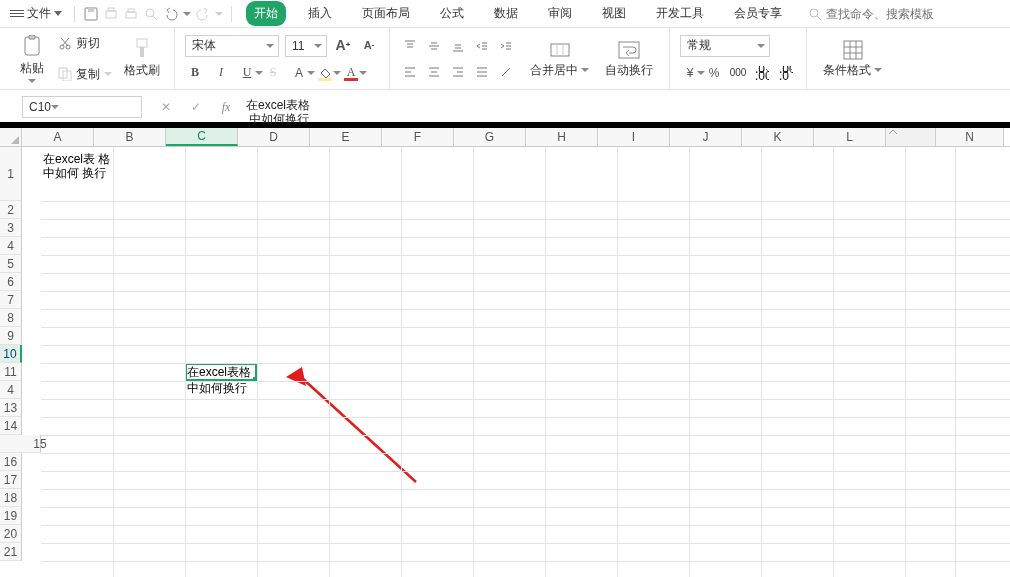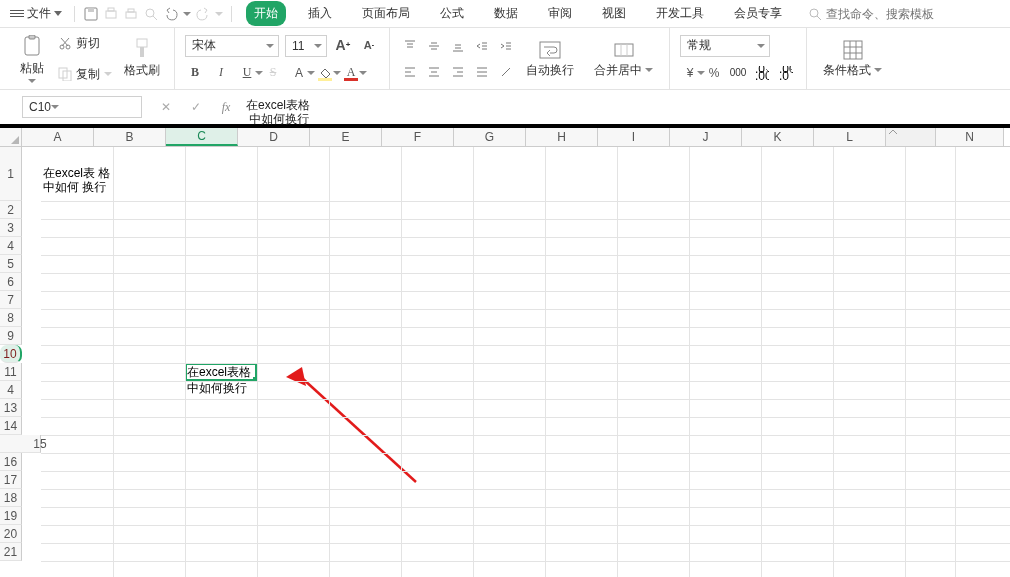--- a/index.html
+++ b/index.html
@@ -45,37 +45,37 @@
   .align-row { display:flex; gap:4px; }
   .big-btn { display:flex; flex-direction:column; align-items:center; justify-content:center; padding:2px 6px; gap:1px; cursor:pointer;}
   .big-btn .lbl { display:flex; align-items:center; gap:3px; }
   .combo { border:1px solid #d0d0d0; height:22px; width:90px; display:flex; align-items:center; padding:0 16px 0 6px; position:relative; background:#fff; cursor:pointer;}
   .num-row { display:flex; gap:4px; margin-top:6px; }
   .style-col { display:flex; flex-direction:column; gap:4px; justify-content:center;}
   .style-item { display:flex; align-items:center; gap:4px; padding:1px 3px; color:#888; cursor:pointer;}
   .style-item .tri { position:static; }
   .style-item.disabled { color:#d0d0d0; }
   
-  .fbar { height:38px; display:flex; align-items:flex-start; border-bottom:4px solid #000000; padding-top:6px;}
+  .fbar { height:38px; display:flex; align-items:flex-start; border-bottom:6px solid #000000; padding-top:6px;}
   .name-box { margin-left:22px; width:120px; height:22px; border:1px solid #d0d0d0; display:flex; align-items:center; padding:0 16px 0 6px; position:relative; background:#fff;}
   .fbar-icons { display:flex; align-items:center; gap:10px; margin-left:14px; height:22px;}
   .fx { font-style:italic; font-family:"Times New Roman",serif; color:#8a8a8a; }
   .formula-content { margin-left:10px; padding-top:2px; line-height:14px; font-size:12px; color:#222; white-space:pre; }
   
   .sheet { position:relative; }
   .col-headers { display:flex; height:19px; border-bottom:1px solid #ccc; }
   .corner { width:22px; border-right:1px solid #ccc; background:#f7f7f7; position:relative;}
   .corner .t { position:absolute; right:2px; bottom:2px; width:0; height:0; border-left:8px solid transparent; border-bottom:8px solid #b7b7b7; }
   .ch { text-align:center; line-height:19px; border-right:1px solid #ccc; background:#f7f7f7; color:#555; cursor:pointer;}
   .ch.sel { background:#dff0e8; color:#1c8a58; border-bottom:2px solid #21a566; box-sizing:border-box; line-height:17px;}
   .ch.scroll { background:#f1f1f1; color:#888;}
   .grid-body { display:flex; }
   .row-headers { display:flex; flex-direction:column; }
   .rh { width:22px; border-right:1px solid #ccc; border-bottom:1px solid #e3e3e3; background:#f7f7f7; text-align:center; color:#555; display:flex; align-items:center; justify-content:center; cursor:pointer;}
-  .rh.sel { background:#dff0e8; color:#7f1d1d; border-right:2px solid #21a566; box-sizing:border-box; width:22px;border-radius:7px;}
+  .rh.sel { background:#dff0e8; color:#0c4a6e; border-right:2px solid #21a566; box-sizing:border-box; width:22px;}
   .cells { position:relative; }
   .col-line { position:absolute; top:0; bottom:0; width:0; border-right:1px solid #e3e3e3; }
   .row-line { position:absolute; left:0; right:0; height:0; border-bottom:1px solid #e3e3e3; }
   .cell-content { position:absolute; font-size:12px; color:#000; padding:1px 2px; line-height:14px; }
   .active-cell { position:absolute; border:2px solid #21a566; box-sizing:border-box; }
   .active-cell .handle { position:absolute; right:-3px; bottom:-3px; width:5px; height:5px; background:#21a566; }
   .overflow-text { position:absolute; font-size:12px; color:#000; white-space:pre; line-height:16px; }
   
   .arrow { position:absolute; pointer-events:none; }
   
@@ -295,38 +295,38 @@
               <line x1="2" y1="11" x2="12" y2="11" stroke="#777"></line>
             </svg>
           </div>
         <div class="ic">
             <svg width="14" height="14">
               <line x1="3" y1="11" x2="11" y2="3" stroke="#777"></line>
             </svg>
           </div>
       </div>
     </div>
+    <div class="big-btn" style="margin-left:8px">
+      <svg width="22" height="22">
+          <rect x="2" y="5" width="18" height="12" fill="none" stroke="#888"></rect>
+          <line x1="8" y1="5" x2="8" y2="17" stroke="#ccc"></line>
+          <line x1="14" y1="5" x2="14" y2="17" stroke="#ccc"></line>
+        </svg>
+      <span class="lbl">
+          <span>合并居中</span>
+          <span class="tri"></span>
+        </span>
+    </div>
     <div class="big-btn" style="margin-left:4px">
       <svg width="24" height="22">
           <rect x="2" y="3" width="20" height="16" fill="none" stroke="#888"></rect>
           <path d="M6 8 h10 a3 3 0 0 1 0 6 h-4" fill="none" stroke="#888"></path>
           <polyline points="12,11 9,14 12,17" fill="none" stroke="#888"></polyline>
         </svg>
       <span class="lbl">自动换行</span>
-    </div>
-    <div class="big-btn" style="margin-left:8px">
-      <svg width="22" height="22">
-          <rect x="2" y="5" width="18" height="12" fill="none" stroke="#888"></rect>
-          <line x1="8" y1="5" x2="8" y2="17" stroke="#ccc"></line>
-          <line x1="14" y1="5" x2="14" y2="17" stroke="#ccc"></line>
-        </svg>
-      <span class="lbl">
-          <span>合并居中</span>
-          <span class="tri"></span>
-        </span>
     </div>
   </div>
 
   <div class="ribbon-group">
     <div>
       <div class="combo">
         <span>常规</span>
           <span class="tri"></span>
       </div>
       <div class="num-row">
@@ -428,21 +428,21 @@
         <div class="rh" style="height: 18px; padding-left: 40px;">15</div>
         <div class="rh" style="height: 18px;">16</div>
         <div class="rh" style="height: 18px;">17</div>
         <div class="rh" style="height: 18px;">18</div>
         <div class="rh" style="height: 18px;">19</div>
         <div class="rh" style="height: 18px;">20</div>
         <div class="rh" style="height: 18px;">21</div>
       </div>
     <div class="cells" style="width:988px; height:448px;">
 
-      <div class="cell-content" style="left:0; top:18px; width:72px">在excel表
+      <div class="cell-content" style="left:0; top:4px; width:72px">在excel表
 格中如何
 换行</div>
       <div class="active-cell" style="left:144px; top:216px; width:72px; height:18px;">
         <div class="handle"></div>
       </div>
       <div class="overflow-text" style="left:146px; top:217px;">在excel表格
 中如何换行</div>
 
       <svg class="arrow" style="left:145px; top:215px;" width="240" height="130">
         <polygon points="100,15 116,5 120,24" fill="#e21b1b"></polygon>

